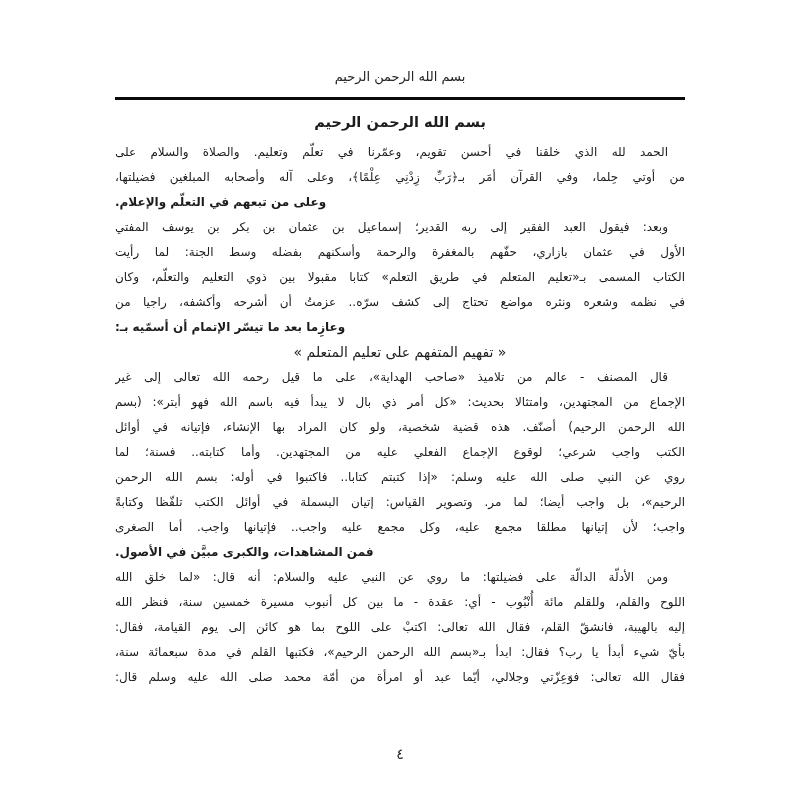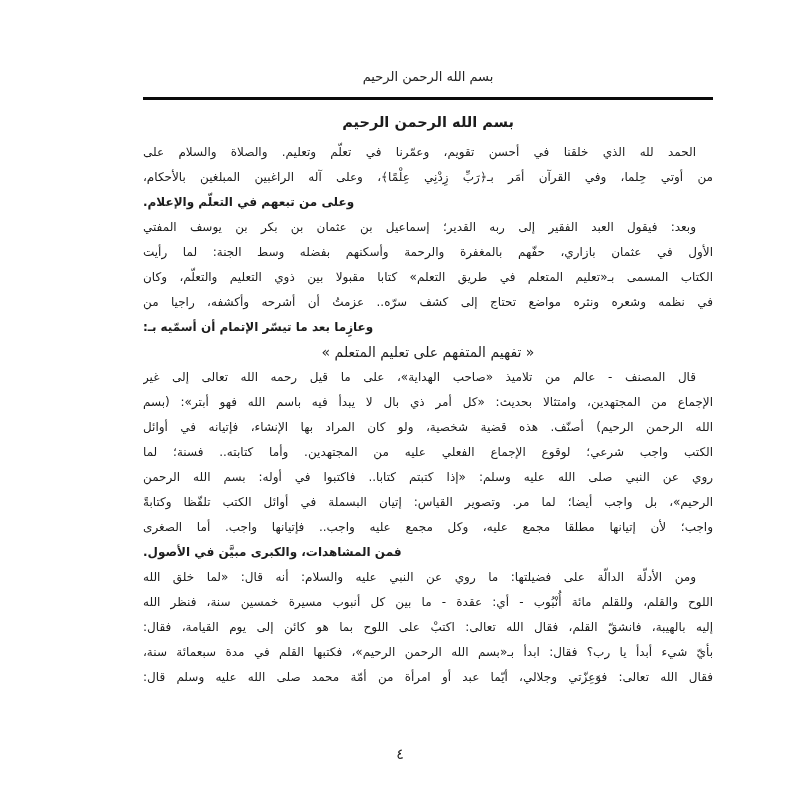--- a/index.html
+++ b/index.html
@@ -14,21 +14,20 @@
     overflow: hidden;
     font-family: "DejaVu Sans", sans-serif;
     color: #1c1c1c;
   }
   .page {
     position: absolute;
     top: 0;
     left: 115px;
     width: 570px;
     direction: rtl;
-    margin-left: 28px;
   }
   .header-basmala {
     margin-top: 66px;
     text-align: center;
     font-size: 13px;
     line-height: 22px;
     color: #222;
   }
   .rule {
     height: 3px;
@@ -89,21 +88,21 @@
 
 <div class="page">
   <div class="header-basmala">بسم الله الرحمن الرحيم</div>
 
   <div class="rule"></div>
 
   <div class="basmala-heading">بسم الله الرحمن الرحيم</div>
 
   <div class="lines">
       <div class="line ln-open"><span>الحمد لله الذي خلقنا في أحسن تقويم، وعمّرنا في تعلّم وتعليم. والصلاة والسلام على</span></div>
-      <div class="line ln-full"><span>من أوتي حِلما، وفي القرآن أمَر بـ</span><span class="b">﴿رَبِّ زِدْنِي عِلْمًا﴾</span><span>، وعلى آله الراغبين المبلغين بالأحكام،</span></div>
+      <div class="line ln-full"><span>من أوتي حِلما، وفي القرآن أمَر بـ</span><span class="b">﴿رَبِّ زِدْنِي عِلْمًا﴾</span><span>، وعلى آله وأصحابه المبلغين فضيلتها،</span></div>
       <div class="line ln-end"><span>وعلى من تبعهم في التعلّم والإعلام.</span></div>
       <div class="line ln-open"><span class="b">وبعد:</span><span> فيقول العبد الفقير إلى ربه القدير؛ إسماعيل بن عثمان بن بكر بن يوسف المفتي</span></div>
       <div class="line ln-full"><span>الأول في عثمان بازاري، حفّهم بالمغفرة والرحمة وأسكنهم بفضله وسط الجنة: لما رأيت</span></div>
       <div class="line ln-full"><span>الكتاب المسمى بـ</span><span class="b">«تعليم المتعلم في طريق التعلم»</span><span> كتابا مقبولا بين ذوي التعليم والتعلّم، وكان</span></div>
       <div class="line ln-full"><span>في نظمه وشعره ونثره مواضع تحتاج إلى كشف سرّه.. عزمتُ أن أشرحه وأكشفه، راجيا من</span></div>
       <div class="line ln-end"><span>وعازِما بعد ما تيسّر الإتمام أن أسمّيه بـ:</span></div>
       <div class="line ln-title"><span class="b">« تفهيم المتفهم على تعليم المتعلم »</span></div>
       <div class="line ln-open"><span class="b">قال المصنف</span><span> - عالم من تلاميذ «صاحب الهداية»، على ما قيل رحمه الله تعالى إلى غير</span></div>
       <div class="line ln-full"><span>الإجماع من المجتهدين، وامتثالا بحديث: «كل أمر ذي بال لا يبدأ فيه باسم الله فهو أبتر»: </span><span class="b">(بسم</span></div>
       <div class="line ln-full"><span class="b">الله الرحمن الرحيم)</span><span> أصنّف. هذه قضية شخصية، ولو كان المراد بها الإنشاء، فإتيانه في أوائل</span></div>

